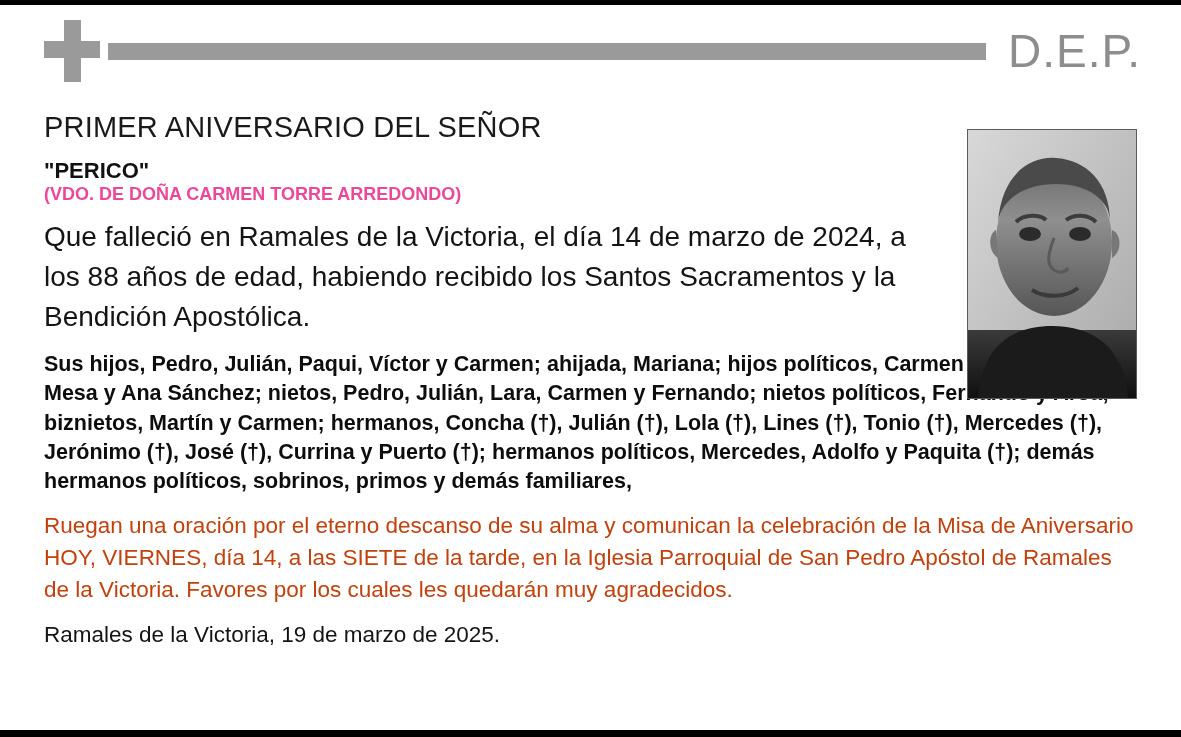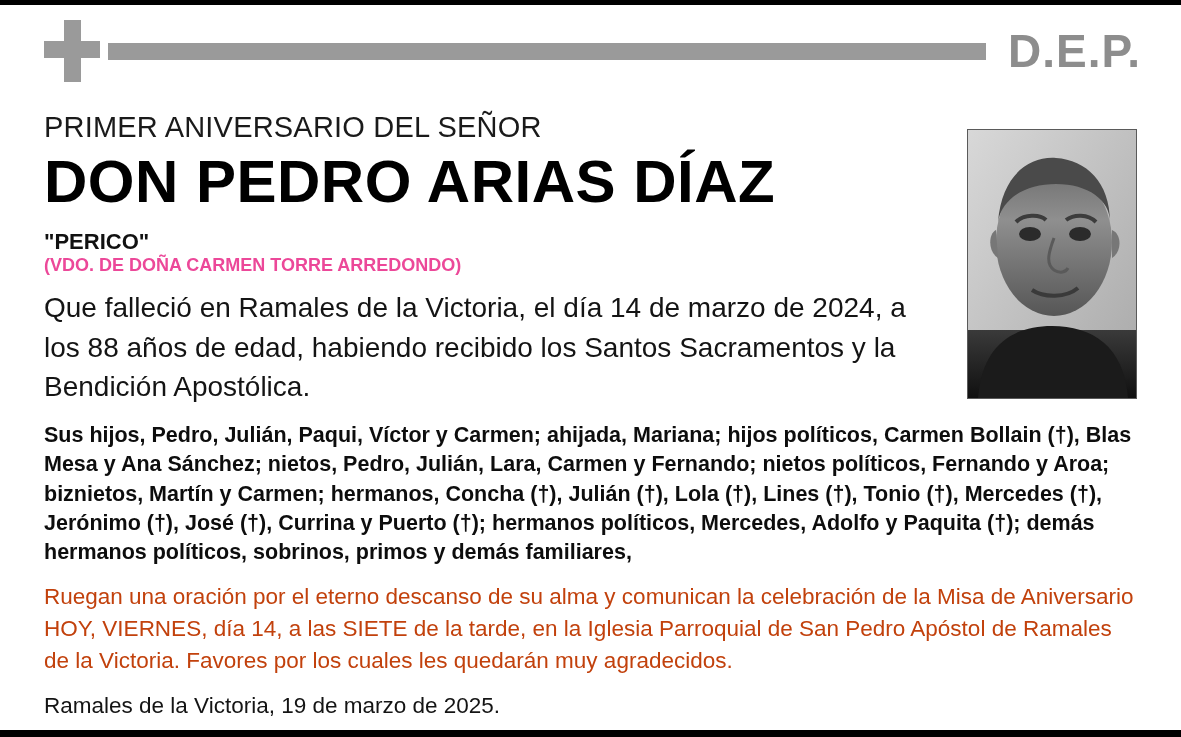--- a/index.html
+++ b/index.html
@@ -58,21 +58,21 @@
   }
   .rule {
     flex: 1 1 auto;
     height: 17px;
     background: #9a9a9a;
     margin-right: 22px;
   }
   .dep {
     flex: 0 0 auto;
     font-size: 46px;
-    font-weight: bold;
+    font-weight: normal;
     color: #8d8d8d;
     letter-spacing: 1px;
     line-height: 1;
     white-space: nowrap;
   }
   .body-area {
     position: relative;
     margin: 0 44px;
   }
   .portrait {
@@ -188,21 +188,20 @@
         <path d="M98 90 C106 84 120 84 128 92" stroke="#3c3c3c" stroke-width="4" fill="none"></path>
         <path d="M86 108 C80 124 78 134 86 140 C92 144 98 142 100 138" stroke="#5a5a5a" stroke-width="3" fill="none"></path>
         <path d="M64 160 C76 168 98 168 110 158" stroke="#3a3a3a" stroke-width="4" fill="none"></path>
         <path d="M28 100 C20 104 20 122 30 128" fill="#777777"></path>
         <path d="M144 100 C154 104 154 122 144 128" fill="#777777"></path>
       </svg>
     </div>
 
     <div class="text-col">
       <div class="anniversary">PRIMER ANIVERSARIO DEL SEÑOR</div>
-      <div class="name">DON PEDRO ARIAS DÍAZ</div>
       <div class="nickname">"PERICO"</div>
       <div class="widower">(VDO. DE DOÑA CARMEN TORRE ARREDONDO)</div>
       <div class="death-info">Que falleció en Ramales de la Victoria, el día 14 de marzo de 2024, a los 88 años de edad, habiendo recibido los Santos Sacramentos y la Bendición Apostólica.</div>
     </div>
 
     <div class="family">Sus hijos, Pedro, Julián, Paqui, Víctor y Carmen; ahijada, Mariana; hijos políticos, Carmen Bollain (†), Blas Mesa y Ana Sánchez; nietos, Pedro, Julián, Lara, Carmen y Fernando; nietos políticos, Fernando y Aroa; biznietos, Martín y Carmen; hermanos, Concha (†), Julián (†), Lola (†), Lines (†), Tonio (†), Mercedes (†), Jerónimo (†), José (†), Currina y Puerto (†); hermanos políticos, Mercedes, Adolfo y Paquita (†); demás hermanos políticos, sobrinos, primos y demás familiares,</div>
     <div class="invitation">Ruegan una oración por el eterno descanso de su alma y comunican la celebración de la Misa de Aniversario HOY, VIERNES, día 14, a las SIETE de la tarde, en la Iglesia Parroquial de San Pedro Apóstol de Ramales de la Victoria. Favores por los cuales les quedarán muy agradecidos.</div>
     <div class="place-date">Ramales de la Victoria, 19 de marzo de 2025.</div>
 
   </div>

